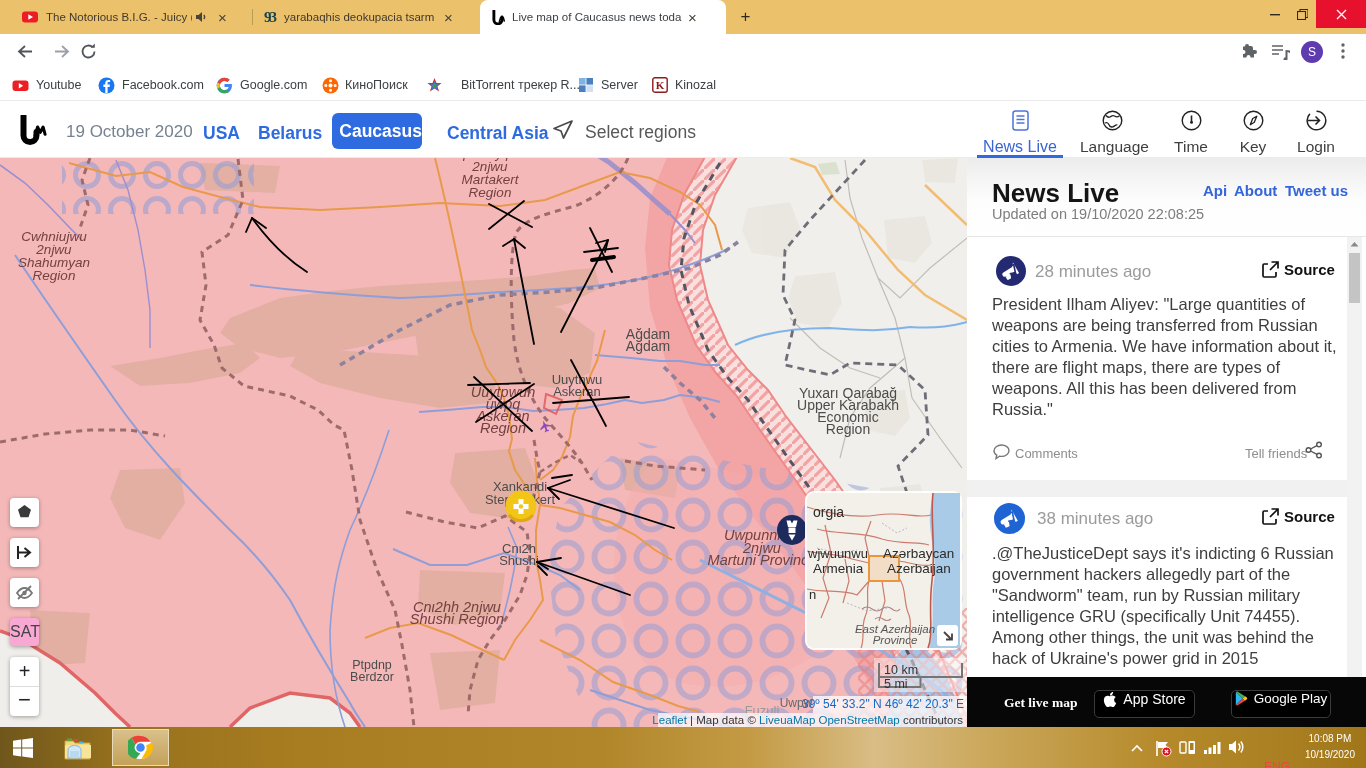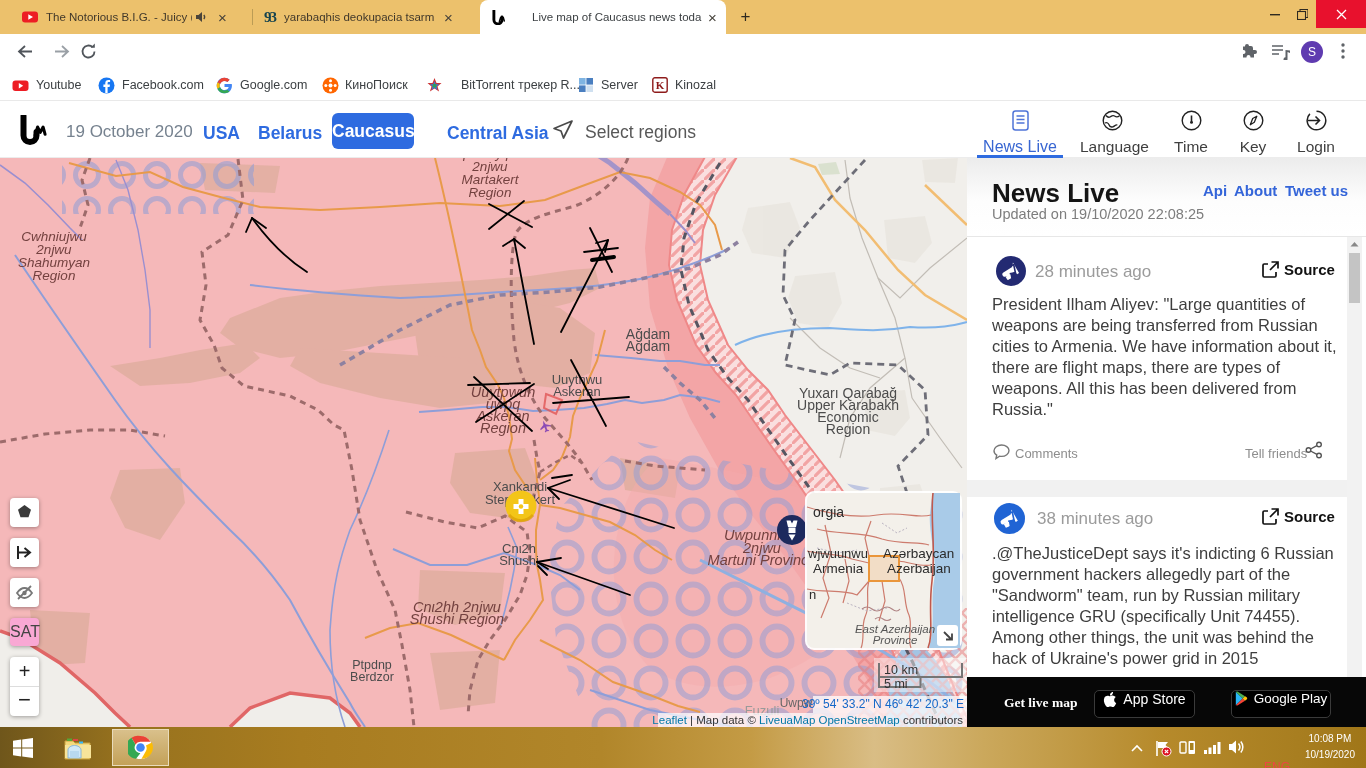--- a/index.html
+++ b/index.html
@@ -15,21 +15,21 @@
 .capbtn{width:27px;height:28px;display:flex;align-items:center;justify-content:center;color:#2f2a20}
 #closebtn{width:50px;height:28px;background:#e8112d;color:#fff}
 #toolbar{left:0;top:34px;width:1366px;height:36px;background:#fff}
 #omnibox{position:absolute;left:110px;top:39px;width:1116px;height:27px;border-radius:14px;background:#eef1f3;display:flex;align-items:center}
 #urltxt{font-size:14.5px;color:#27292d;margin-left:36px;letter-spacing:.2px}
 #bookbar{left:0;top:70px;width:1366px;height:31px;background:#fff;border-bottom:1px solid #e9e9e9}
 .bm{position:absolute;top:75px;height:20px;display:flex;align-items:center;font-size:12.5px;color:#3c4043}
 
 #pghead{left:0;top:101px;width:1366px;height:57px;background:#fff;border-bottom:1px solid #ececec}
 .navlnk{position:absolute;font-weight:bold;font-size:17.5px;color:#2e6be0}
-#pill{position:absolute;left:332px;top:12px;width:82px;height:36px;background:#2e6be0;border-radius:6px;color:#fff;font-weight:bold;font-size:17.5px;text-align:right;line-height:36px}
+#pill{position:absolute;left:332px;top:12px;width:90px;height:36px;background:#2e6be0;border-radius:6px;color:#fff;font-weight:bold;font-size:17.5px;text-align:right;line-height:36px}
 #datetxt{position:absolute;left:66px;top:21px;font-size:17px;color:#76828f}
 #selreg{position:absolute;left:585px;top:21px;font-size:17.5px;color:#585858}
 .htab{position:absolute;top:9px;text-align:center;color:#3f3f3f}
 .htab .lbl{font-size:15.5px;margin-top:3px}
 
 #news{left:967px;top:158px;width:399px;height:519px;background:#fff;overflow:hidden}
 #newshead{position:absolute;left:0;top:0;width:399px;height:79px;background:linear-gradient(#ececec,#fdfdfd 55%,#fff);border-bottom:1px solid #e7e7e7}
 #nhtitle{position:absolute;left:25px;top:20px;font-size:26px;font-weight:bold;color:#151515}
 .apilnk{font-weight:bold;font-size:15px;color:#3465d9}
 #updated{position:absolute;left:25px;top:48px;font-size:14.5px;color:#7d7d7d}
@@ -72,21 +72,21 @@
 <div class="tab" style="left:254px;width:224px">
   <span style="margin-left:10px;font-family:'Liberation Serif',serif;font-weight:bold;font-size:15px;color:#15434e;letter-spacing:-2px">93</span>
   <span class="tabttl" style="width:156px;margin-left:9px">yarabaqhis deokupacia tsarm</span>
   <span class="tclose" style="margin-left:4px">×</span>
 </div>
 <div class="tab" id="tab3" style="left:480px;width:246px">
   <svg width="15" height="15" style="margin-left:11px" viewBox="0 0 22 26">
         <path d="M3 1v16a7 7 0 0014 0v-5" stroke="#000" stroke-width="5" fill="none" stroke-linecap="round"></path>
         <path d="M12.5 20l2.2-7 2.3 4.5 2.3-4.5 1.7 6" stroke="#000" stroke-width="2.6" fill="none" stroke-linejoin="round" stroke-linecap="round"></path>
       </svg>
-  <span class="tabttl" style="width:176px;margin-left:26px;color:#3c4043">Live map of Caucasus news toda</span>
+  <span class="tabttl" style="width:176px;margin-left:6px;color:#3c4043">Live map of Caucasus news toda</span>
   <span class="tclose">×</span>
 </div>
 <div class="abs" style="left:737px;top:9px;width:17px;height:17px;color:#2f2a20;font-size:17px;line-height:16px;text-align:center">+</div>
 <div class="abs" id="caption">
   <div class="capbtn">
         <svg width="11" height="11">
           <rect x="0" y="5" width="10" height="1.4" fill="#2f2a20"></rect>
         </svg>
       </div>
   <div class="capbtn">

